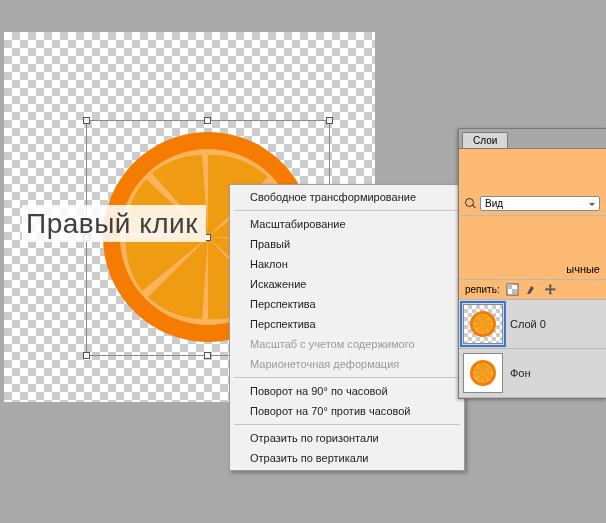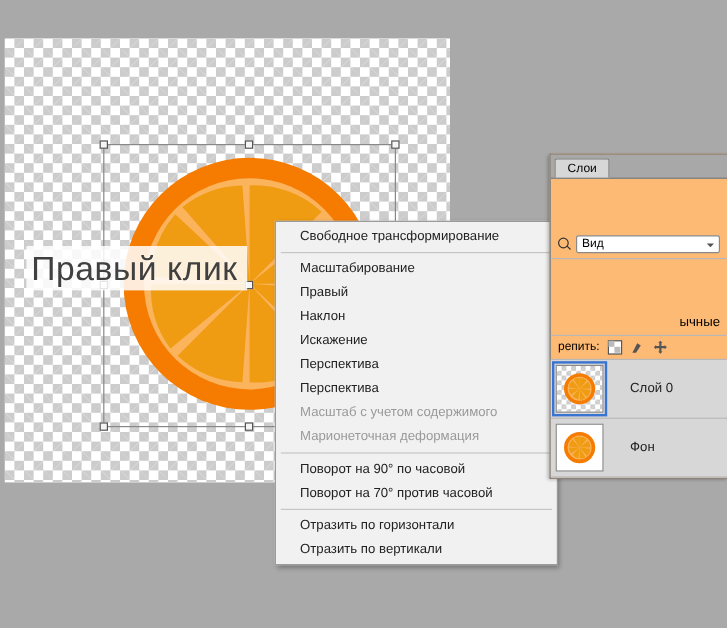--- a/index.html
+++ b/index.html
@@ -150,21 +150,21 @@
   .mini-ic { width: 13px; height: 13px; display:inline-block; }
   .layers {
     background: #d7d7d7;
   }
   .layer {
     display: flex;
     align-items: center;
     height: 49px;
     border-bottom: 1px solid #b8b8b8;
     padding: 0 4px;
-    gap: 22px;
+    gap: 7px;
   }
   .layer.selected .thumb { outline: 2px solid #3874d1; outline-offset: 1px; }
   .thumb {
     width: 40px; height: 40px;
     background: #fff;
     border: 1px solid #888;
     display: flex;
     align-items: center;
     justify-content: center;
     position: relative;

